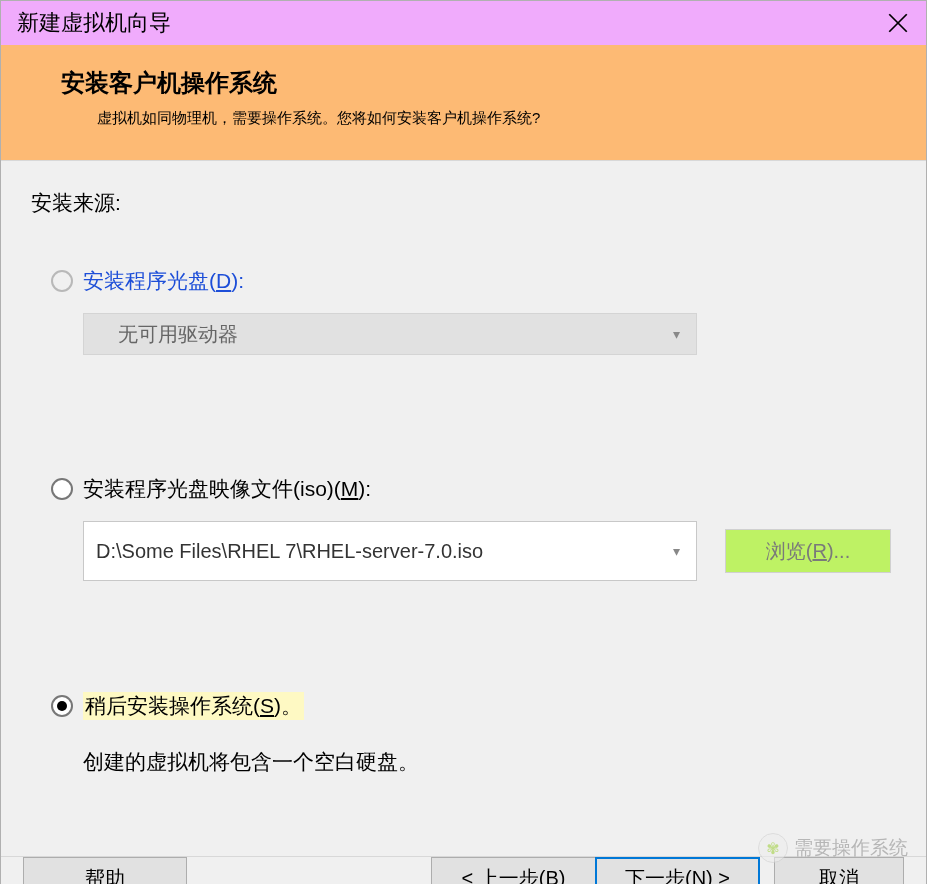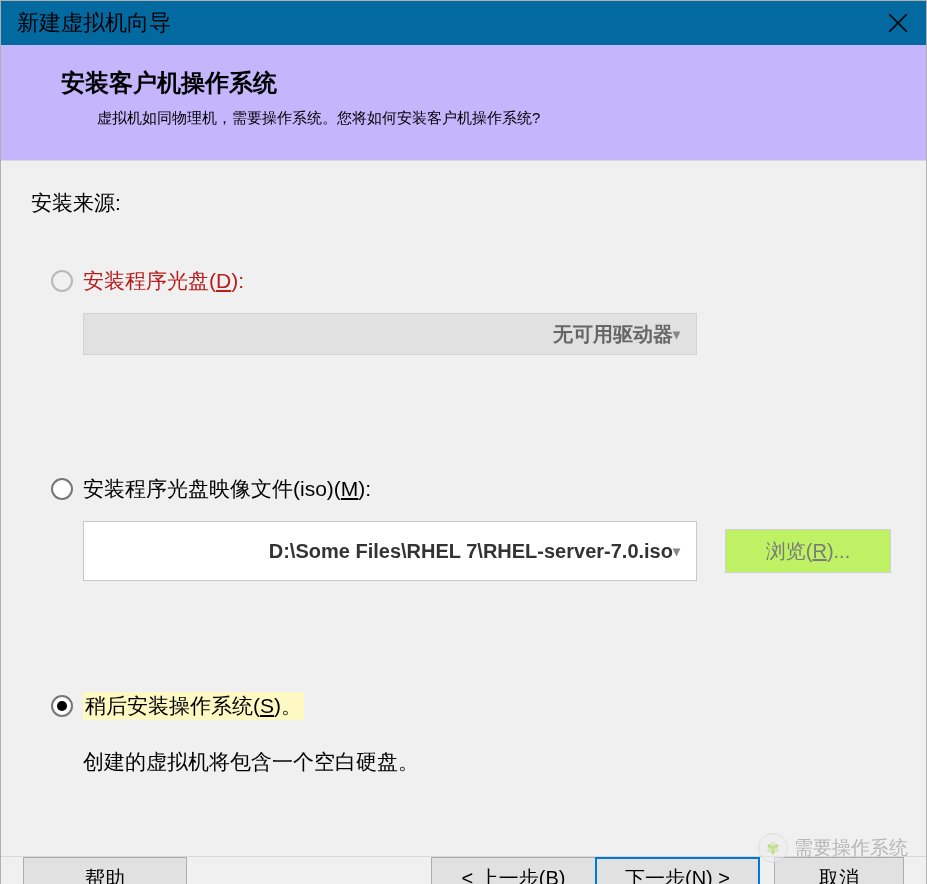--- a/index.html
+++ b/index.html
@@ -17,37 +17,37 @@
       background: #fff;
       display: flex;
       flex-direction: column;
     }
     .titlebar {
       height: 50px;
       display: flex;
       align-items: center;
       justify-content: space-between;
       padding: 0 6px 0 16px;
-      background: #0369a1;
+      background: #f0abfc;
     }
     .titlebar-title {
       font-size: 22px;
       color: #000;
     }
     .close-btn {
       width: 44px;
       height: 44px;
       display: flex;
       align-items: center;
       justify-content: center;
       cursor: pointer;
     }
     .close-btn svg { width: 20px; height: 20px; }
     .header {
-      background: #c4b5fd;
+      background: #fdba74;
       padding: 22px 0 32px 60px;
       border-bottom: 1px solid #d8d8d8;
     }
     .header-title {
       font-size: 24px;
       font-weight: bold;
       color: #000;
       margin-bottom: 10px;
     }
     .header-desc {
@@ -93,37 +93,36 @@
     .radio-outer.selected .radio-inner {
       width: 10px;
       height: 10px;
       background: #000;
       border-radius: 50%;
     }
     .radio-label {
       font-size: 21px;
       color: #000;
     }
-    .radio-label.disabled { color: #b91c1c; text-align: center; }
+    .radio-label.disabled { color: #1d4ed8; text-align: center; }
     .accel { text-decoration: underline; }
     .indent {
       margin-left: 32px;
     }
     .dropdown {
       display: flex;
       align-items: center;
-      justify-content: flex-end;
+      justify-content: space-between;
       height: 42px;
       border: 1px solid #d4d4d4;
       background: #e1e1e1;
       padding: 0 16px 0 34px;
       width: 614px;
       font-size: 20px;
       color: #666;
-      font-weight: bold;
     }
     .dropdown.enabled {
       background: #fff;
       color: #333;
       padding-left: 12px;
       border: 1px solid #c8c8c8;
       width: 614px;
       height: 60px;
     }
     .chevron {

